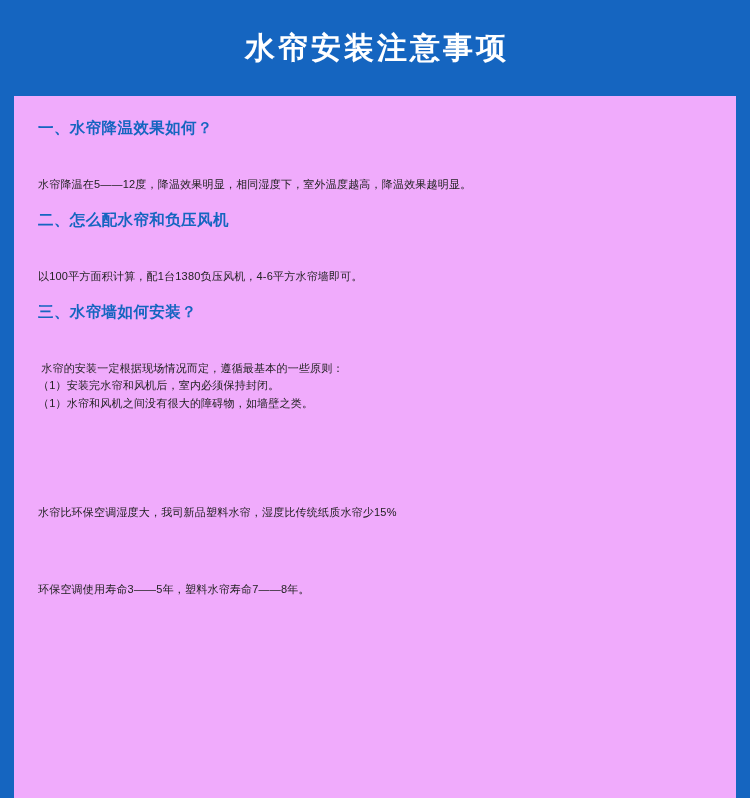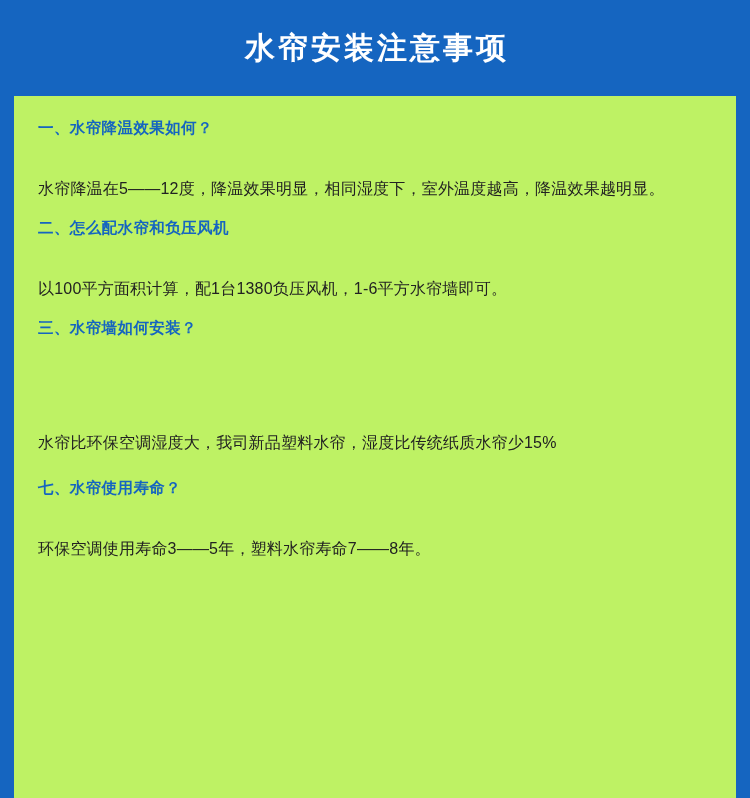--- a/index.html
+++ b/index.html
@@ -47,38 +47,38 @@
     font-weight: bold;
     letter-spacing: 3px;
   }
 
   .content {
     position: absolute;
     top: 96px;
     left: 14px;
     right: 14px;
     bottom: 0;
-    background: #bef264;
+    background: #f0abfc;
     padding: 22px 24px 0 24px;
     box-sizing: border-box;
   }
 
   .qa-block {
     margin-bottom: 16px;
   }
   .qa-question {
     color: #1565c0;
     font-size: 15.5px;
     font-weight: bold;
     margin-bottom: 11px;
     letter-spacing: 0.4px;
   }
   .qa-answer {
     color: #222222;
-    font-size: 16px;
+    font-size: 11px;
     line-height: 1.62;
     letter-spacing: 0.2px;
     margin-top: 37px;
   }
   .qa-answer .line {
     display: block;
     white-space: pre-wrap;
   }
   .spacer-lg {
     height: 26px;
@@ -103,45 +103,49 @@
     <div class="qa-block">
       <div class="qa-question">一、水帘降温效果如何？</div>
       <div class="qa-answer">
         <span class="line">水帘降温在5——12度，降温效果明显，相同湿度下，室外温度越高，降温效果越明显。</span>
       </div>
     </div>
 
     <div class="qa-block">
       <div class="qa-question">二、怎么配水帘和负压风机</div>
       <div class="qa-answer">
-        <span class="line">以100平方面积计算，配1台1380负压风机，1-6平方水帘墙即可。</span>
+        <span class="line">以100平方面积计算，配1台1380负压风机，4-6平方水帘墙即可。</span>
       </div>
     </div>
 
     <div class="qa-block">
       <div class="qa-question">三、水帘墙如何安装？</div>
+      <div class="qa-answer">
+        <span class="line"> 水帘的安装一定根据现场情况而定，遵循最基本的一些原则：</span>
+        <span class="line">（1）安装完水帘和风机后，室内必须保持封闭。</span>
+        <span class="line">（1）水帘和风机之间没有很大的障碍物，如墙壁之类。</span>
+      </div>
     </div>
 
     <div class="spacer-lg"></div>
 
 
     <div class="spacer-sm"></div>
 
 
     <div class="spacer-sm"></div>
 
     <div class="qa-block">
       <div class="qa-answer">
         <span class="line">水帘比环保空调湿度大，我司新品塑料水帘，湿度比传统纸质水帘少15%</span>
       </div>
     </div>
 
     <div class="spacer-sm"></div>
 
     <div class="qa-block">
-      <div class="qa-question">七、水帘使用寿命？</div>
       <div class="qa-answer">
         <span class="line">环保空调使用寿命3——5年，塑料水帘寿命7——8年。</span>
       </div>
     </div>
 
   </div>
 </div>
 
 </body></html>

